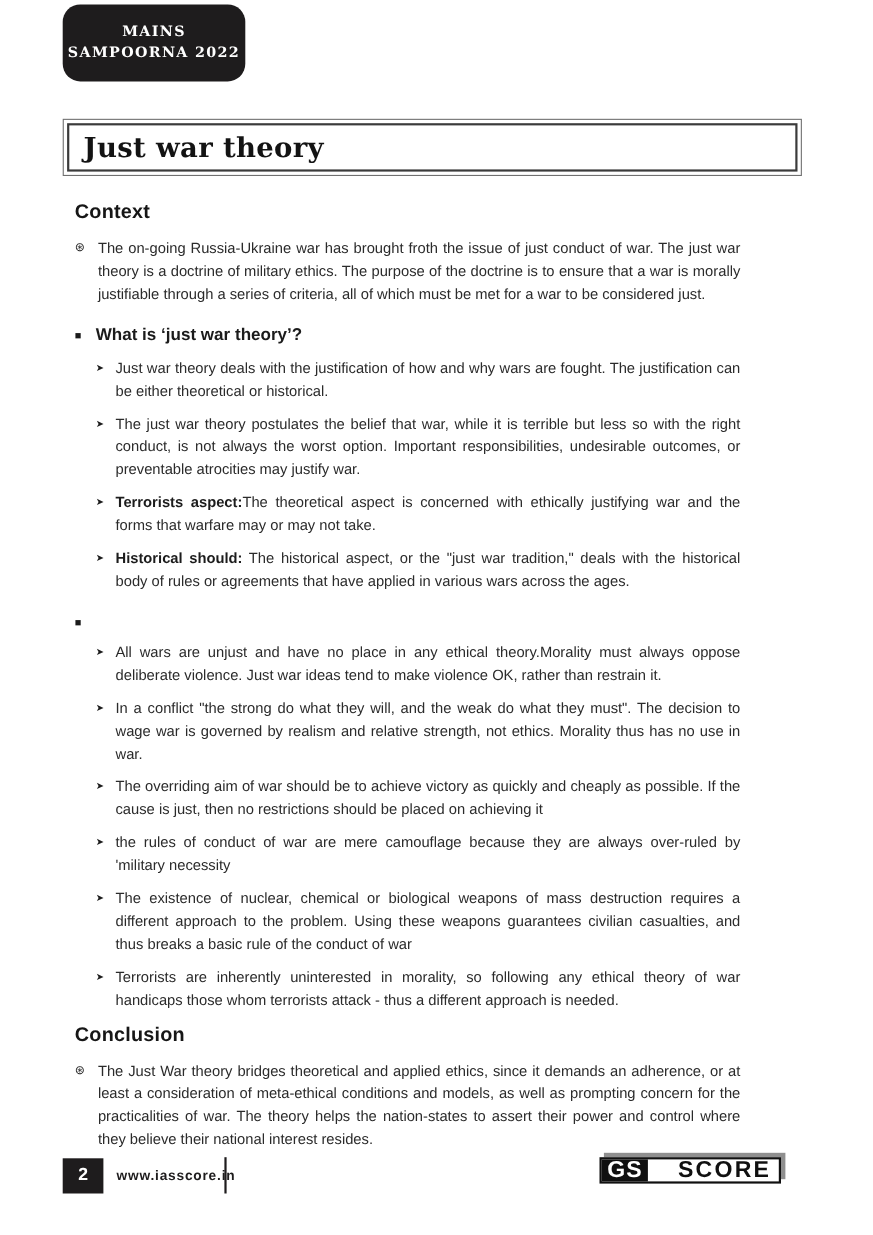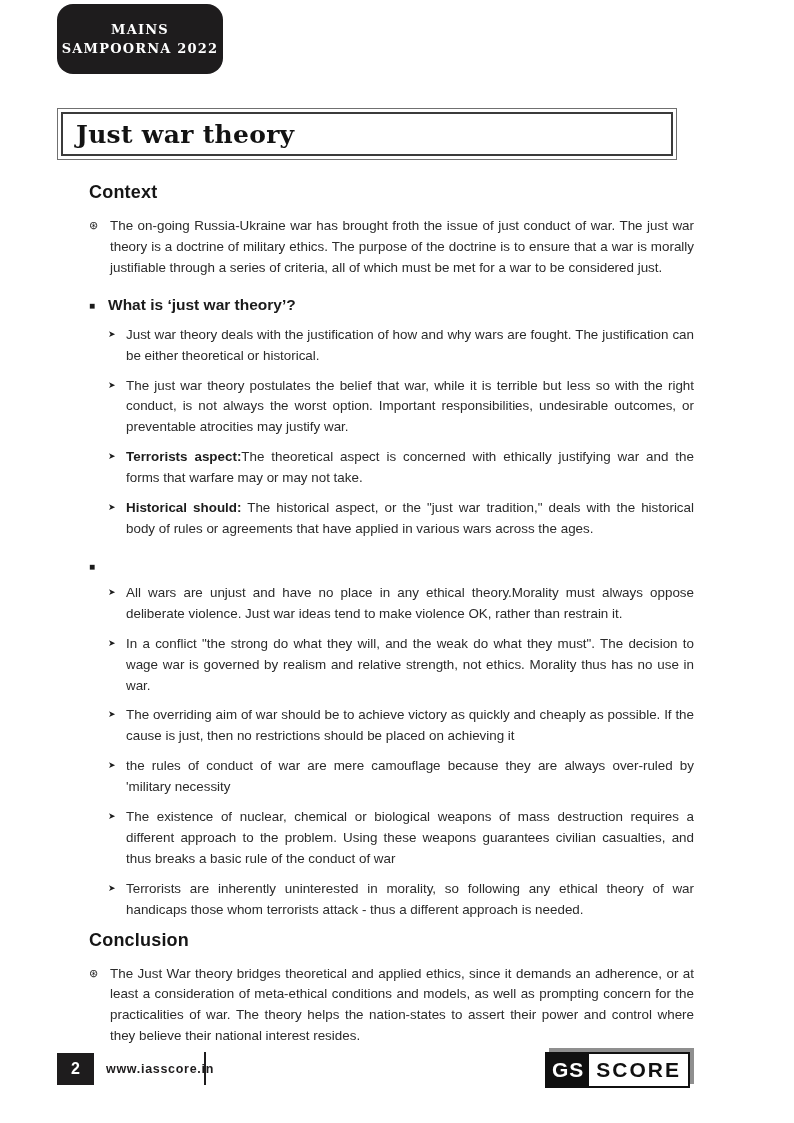--- a/index.html
+++ b/index.html
@@ -13,35 +13,35 @@
   .badge {
     position:absolute; left:57px; top:4px; width:166px; height:70px;
     background:#1e1c1d; color:#ffffff;
     display:flex; flex-direction:column; align-items:center; justify-content:center;
     font-family:"DejaVu Serif", serif; font-weight:bold;
     font-size:13px; letter-spacing:1.2px; line-height:1.5; text-align:center;border-radius:16px;
   }
 
   
   .title-box {
-    position:absolute; left:57px; top:108px; width:620px; height:52px;
+    position:absolute; left:57px; top:108px; width:672px; height:52px;
     border:1px solid #707070; background:#ffffff; box-sizing:border-box; padding:3px;
   }
   .title-inner {
     width:100%; height:100%; box-sizing:border-box;
     border:2px solid #3b3b3b;
     display:flex; align-items:center; padding-left:13px;
   }
   .title-inner h1 {
     margin:0; font-family:"DejaVu Serif", serif; font-weight:bold;
     font-size:25px; color:#131313; letter-spacing:0.3px;
   }
 
   
-  .content { position:absolute; left:89px; top:182px; width:605px; }
+  .content { position:absolute; left:68px; top:182px; width:605px; }
 
   h2.section-heading {
     margin:0 0 13px 0; font-size:18px; font-weight:bold; color:#161616;
     letter-spacing:0.2px;
   }
   .section-gap { margin-top:17px; }
 
   .subheading { display:flex; align-items:flex-start; margin:17px 0 11px 0; }
   .subheading .sq { width:19px; flex:none; font-size:10px; padding-top:4px; color:#1b1b1b; }
   .subheading h3 { margin:0; font-size:15.5px; font-weight:bold; color:#1b1b1b; }
@@ -61,23 +61,23 @@
     background:#1e1c1d; color:#ffffff; display:flex; align-items:center; justify-content:center;
     font-size:16px; font-weight:bold;
   }
   .footer-site {
     position:absolute; left:106px; top:1062px;
     font-size:12.5px; font-weight:bold; letter-spacing:0.7px; color:#1e1c1d;
   }
   .footer-bar { position:absolute; left:204px; top:1052px; width:2px; height:33px; background:#1e1c1d; }
 
   .logo {
-    position:absolute; left:545px; top:1052px; height:36px;
+    position:absolute; left:545px; top:1052px; height:24px;
     display:flex; align-items:stretch; background:#ffffff;
-    border:2px solid #101010; box-shadow:4px -4px 0 #8f8f8f; box-sizing:border-box;
+    border:2px solid #101010; box-shadow:4px -4px 0 #8f8f8f; box-sizing:border-box;gap:20px;
   }
   .logo .gs {
     background:#101010; color:#ffffff; font-weight:bold; font-size:21px;
     display:flex; align-items:center; padding:0 5px; letter-spacing:1px;
   }
   .logo .score {
     color:#101010; font-weight:bold; font-size:21px;
     display:flex; align-items:center; padding:0 7px; letter-spacing:2px;border-radius:10px;
   }
 </style>

